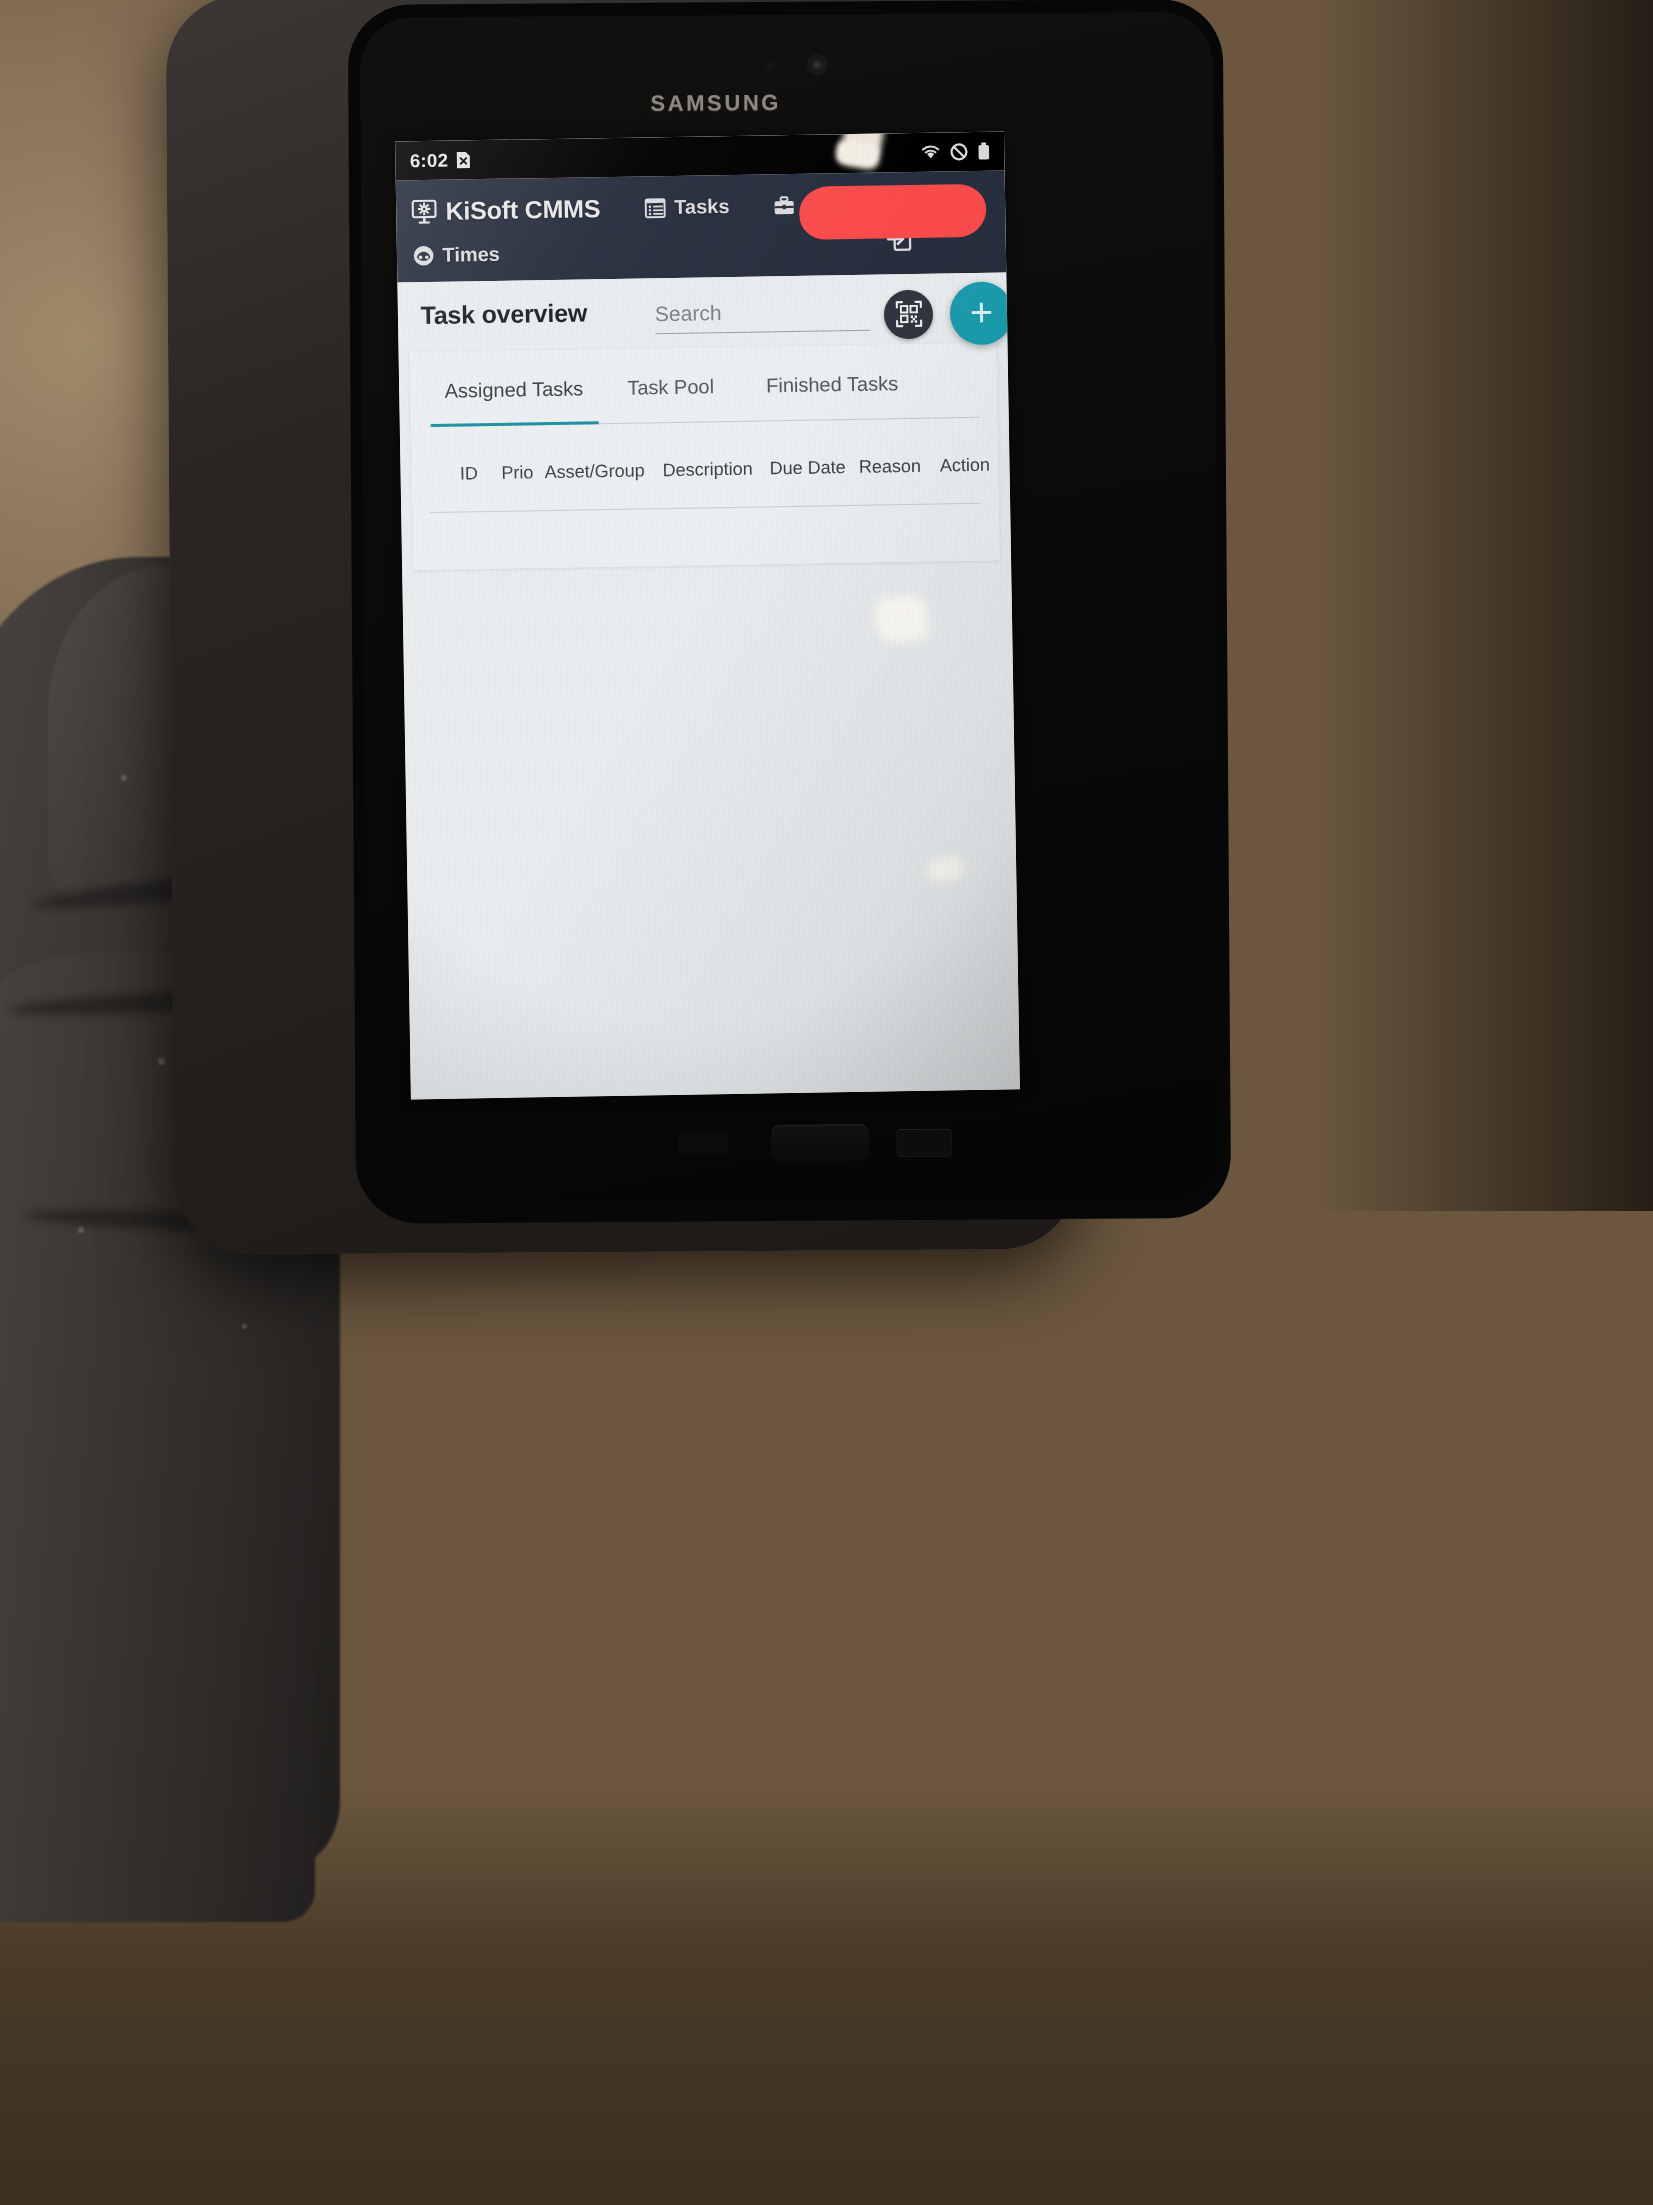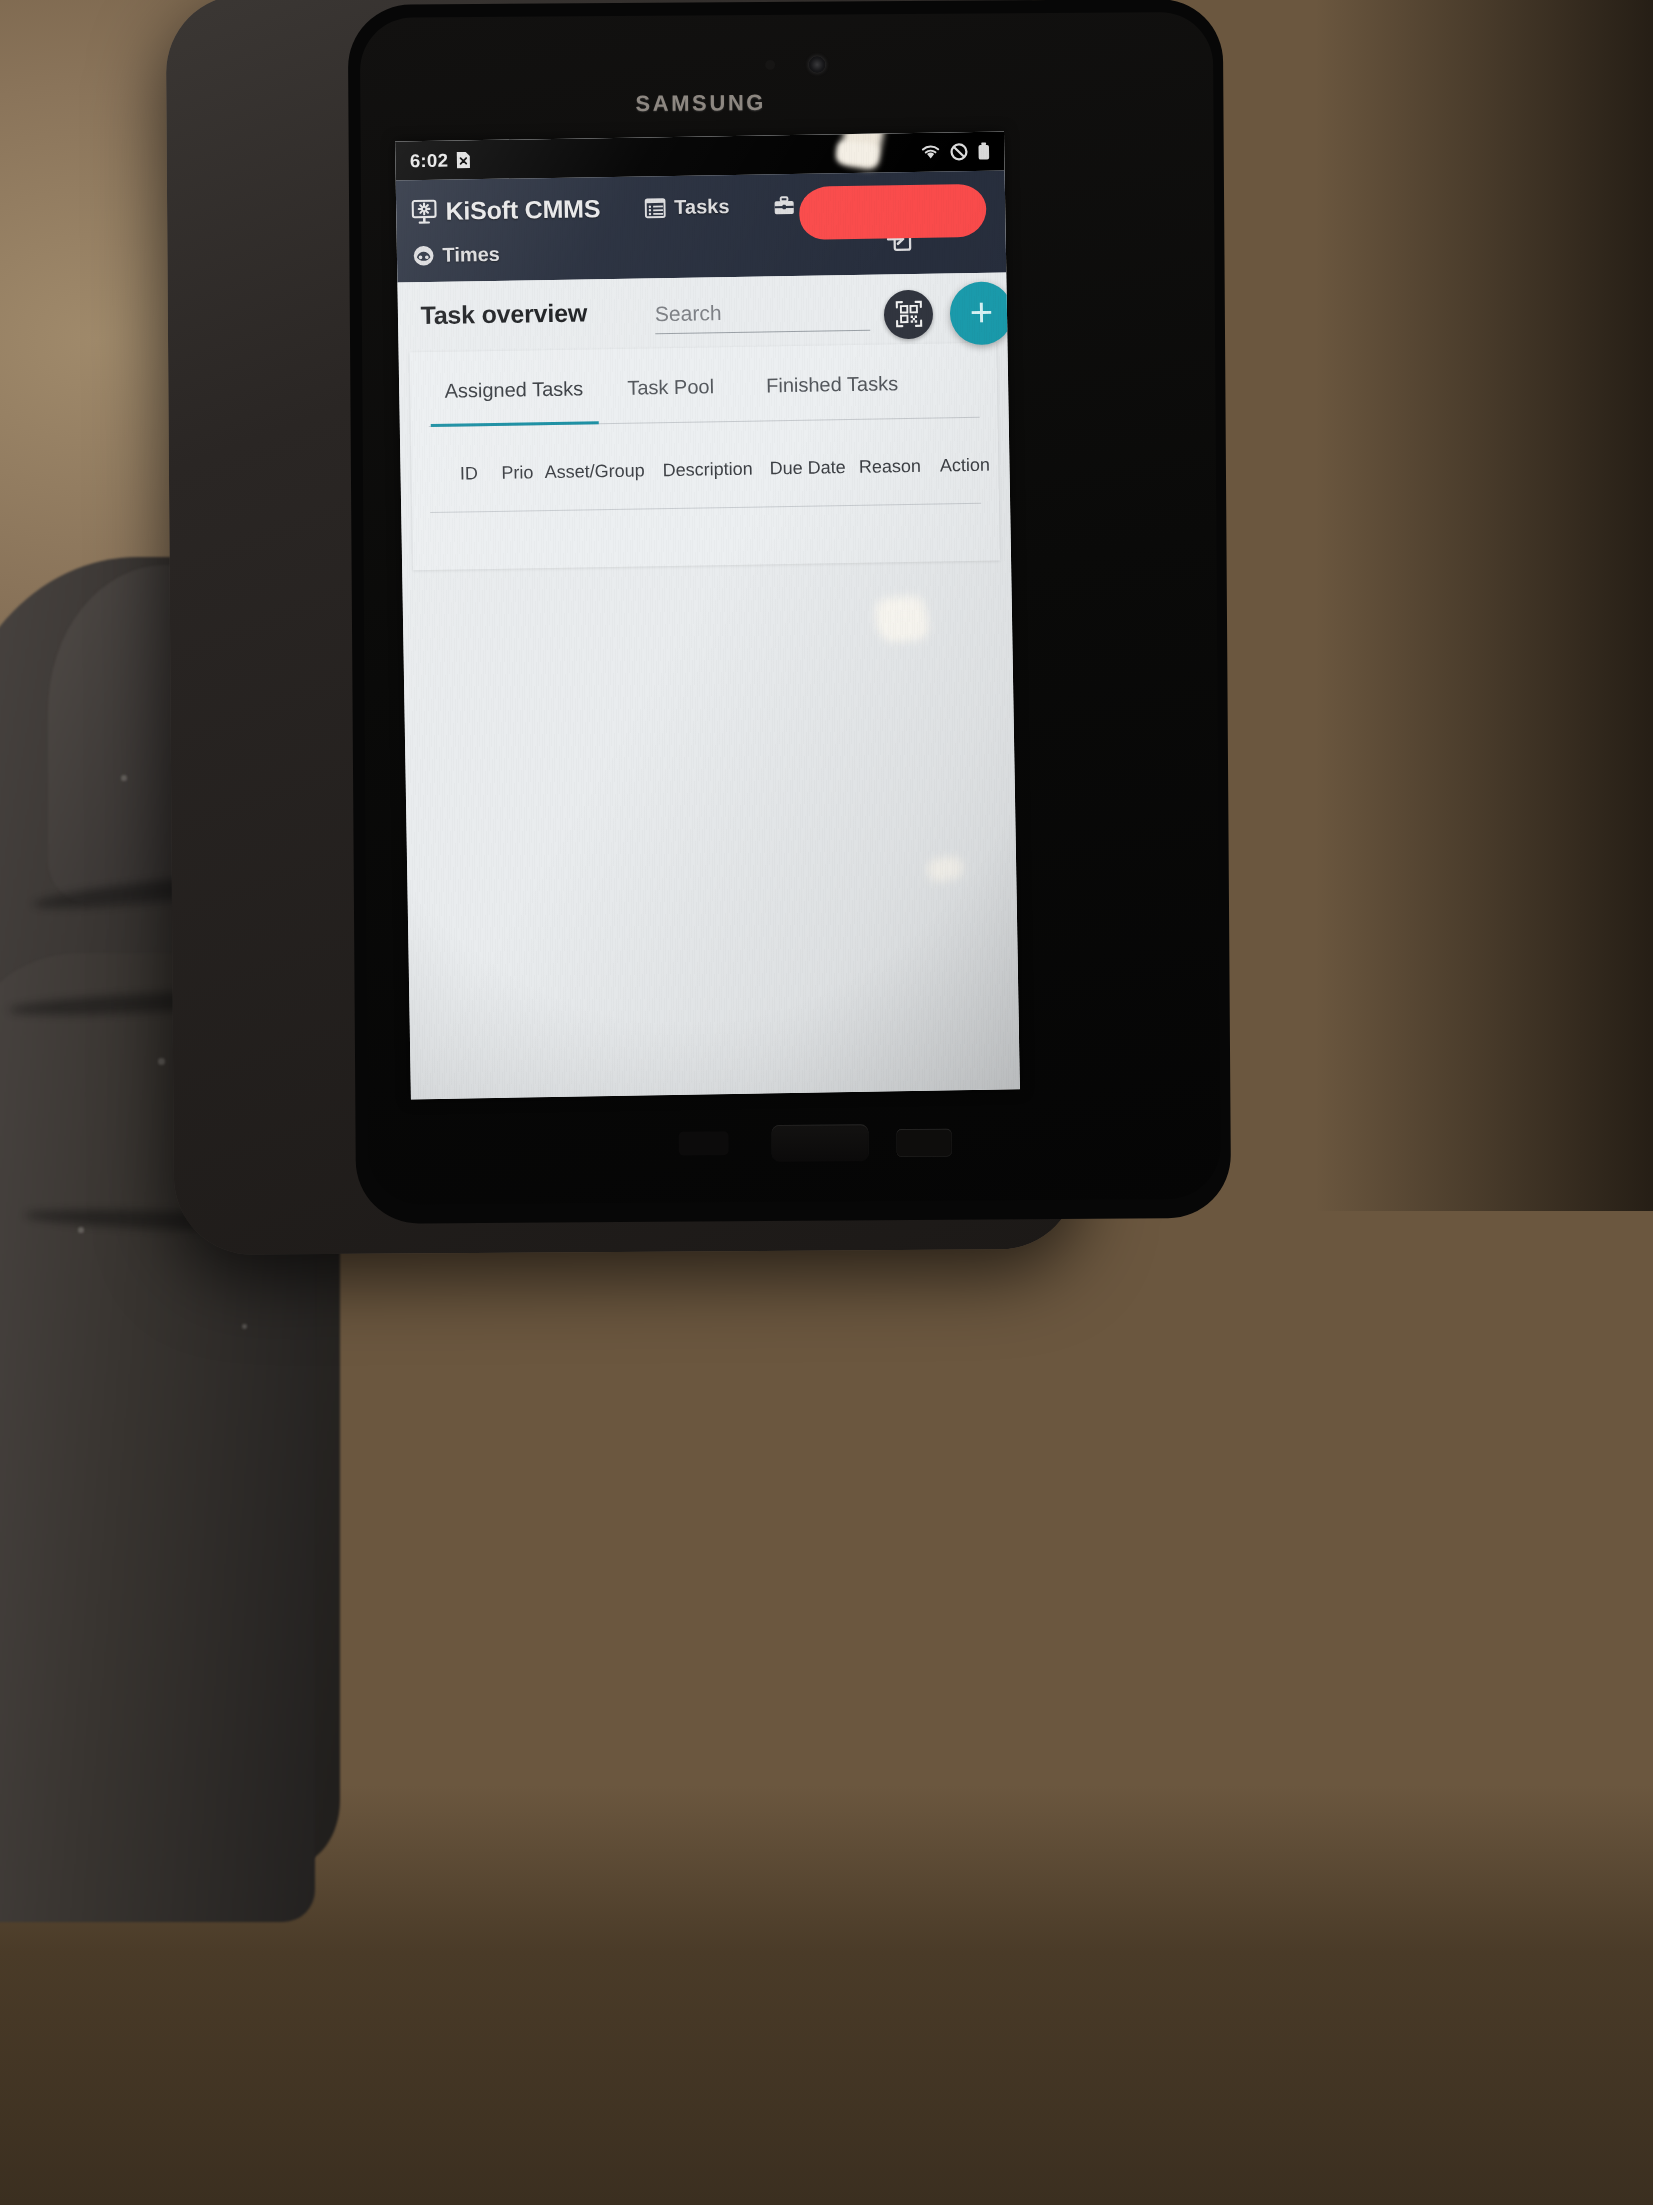--- a/index.html
+++ b/index.html
@@ -76,21 +76,21 @@
     background:#070707;
     border-radius:63px;
   }
   #tablet-bezel {
     position:absolute; left:194px; top:24px;
     width:853px; height:1187px;
     background:linear-gradient(170deg,#121110 0%, #0a0a09 50%, #050505 100%);
     border-radius:53px;
   }
   #brand-samsung {
-    position:absolute; left:469px; top:99px;
+    position:absolute; left:484px; top:99px;
     width:129px; text-align:center;
     color:#8d8781; font-size:22px; font-weight:bold; letter-spacing:2.6px;
     text-shadow:0 0.8px 1.6px rgba(255,255,255,.16);
   }
   #front-camera {
     position:absolute; left:643px; top:66px; width:16px; height:16px;
     border-radius:50%;
     background:radial-gradient(circle,#3a3a3c 0%, #18181a 55%, #0a0a0b 100%);
     box-shadow:0 0 4px rgba(140,140,150,.35);
   }

